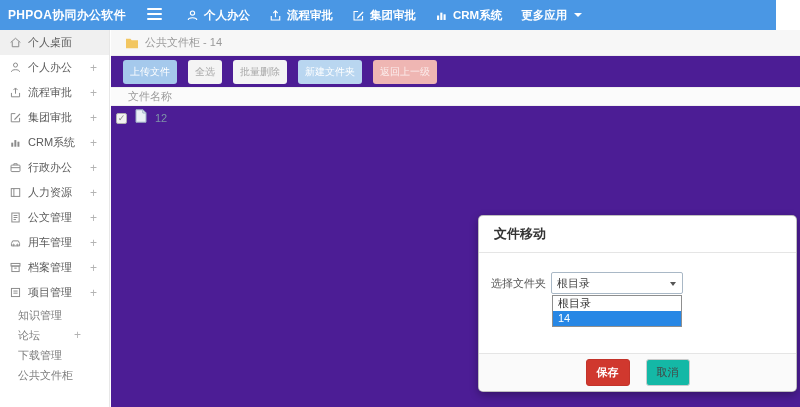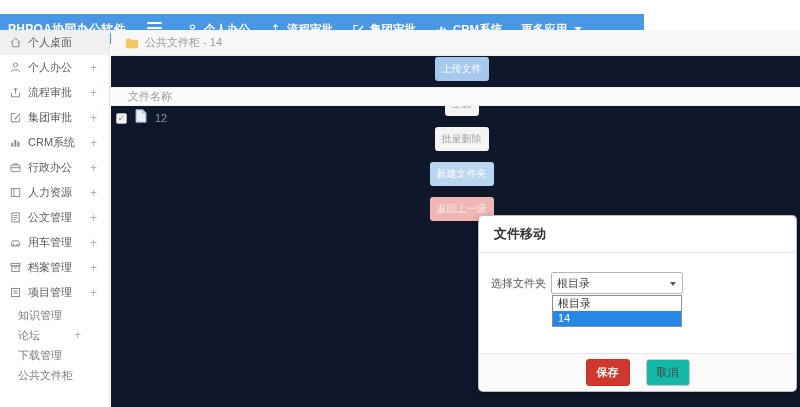--- a/index.html
+++ b/index.html
@@ -1,21 +1,21 @@
 <!DOCTYPE html>
 <html style="--navbar-blue: #4a97e4; --option-highlight: #2787e5; --save-red: #d0382e; --upload-btn: #a5c9ec; --newfolder-btn: #b9d6f0; --back-btn: #efb6b3; --folder-yellow: #f2c661;"><head>
 <meta charset="utf-8">
 <style>
   * { margin:0; padding:0; box-sizing:border-box; }
   html,body { width:800px; height:407px; overflow:hidden;
     font-family:"Liberation Sans","DejaVu Sans",sans-serif; background:#fff; }
   .page { position:relative; width:800px; height:407px; }
 
   
-  .navbar { position:absolute; left:0; top:14px; width:644px; height:30px;
+  .navbar { position:absolute; left:0; top:0; width:776px; height:30px;
     background:var(--navbar-blue,#4a97e4); color:#fff; }
   .brand { position:absolute; left:8px; top:0; line-height:30px;
     font-size:12px; font-weight:bold; letter-spacing:.3px; }
   .hamburger { position:absolute; left:147px; top:8px; width:15px; cursor:pointer; }
   .hamburger span { display:block; height:2px; background:#fff; margin-bottom:3px; border-radius:1px; }
   .nav-items { position:absolute; left:186px; top:0; height:30px; display:flex; gap:19px; align-items:center; }
   .nav-item { display:flex; align-items:center; gap:5px; font-size:11.5px;
     font-weight:bold; cursor:pointer; white-space:nowrap; }
   .nav-item svg { display:block; }
   .caret { width:0; height:0; border-left:4px solid transparent; border-right:4px solid transparent;
@@ -28,26 +28,26 @@
     padding-left:9px; font-size:11px; color:#5b5b5b; cursor:pointer; white-space:nowrap; }
   .side-item.active { background:#f0f0f0; }
   .side-item .sicon { color:#8a8a8a; display:flex; }
   .side-expand { position:absolute; right:12px; top:50%; transform:translateY(-50%);
     color:#b3b3b3; font-size:12px; font-weight:normal; }
   .side-sub { position:relative; height:20px; display:flex; align-items:center;
     padding-left:18px; font-size:11px; color:#7d7d7d; cursor:pointer; white-space:nowrap; }
   .side-sub .side-expand { right:28px; }
 
   
-  .main { position:absolute; left:111px; top:30px; width:689px; height:377px; background:#0f172a; }
+  .main { position:absolute; left:111px; top:30px; width:689px; height:377px; background:#4c1d95; }
   .breadcrumb { position:absolute; left:0; top:0; width:689px; height:26px;
     background:#f7f7f7; border-bottom:1px solid #ededed; display:flex; align-items:center; gap:6px;
     padding-left:14px; font-size:11px; color:#9a9a9a; }
   .toolbar { position:absolute; left:0; top:27px; width:689px; height:30px;
-    display:flex; align-items:center; gap:11px; padding-left:12px;flex-direction:column; }
+    display:flex; align-items:center; gap:11px; padding-left:12px; }
   .btn { border:none; border-radius:3px; font-size:10px; padding:5px 7px; cursor:pointer;
     font-family:inherit; display:flex; align-items:center; gap:4px; white-space:nowrap; }
   .btn-upload { background:var(--upload-btn,#a5c9ec); color:#fff; }
   .btn-plain  { background:#f4f4f4; color:#a9a9a9; }
   .btn-newfolder { background:var(--newfolder-btn,#b9d6f0); color:#fff; }
   .btn-back { background:var(--back-btn,#efb6b3); color:#fbeceb; }
   .caret-gray { width:0; height:0; border-left:3.5px solid transparent; border-right:3.5px solid transparent;
     border-top:4px solid #b5b5b5; }
   .thead { position:absolute; left:0; top:57px; width:689px; height:19px;
     background:#fbfbfb; border-top:1px solid #f0f0f0; border-bottom:1px solid #f0f0f0;

